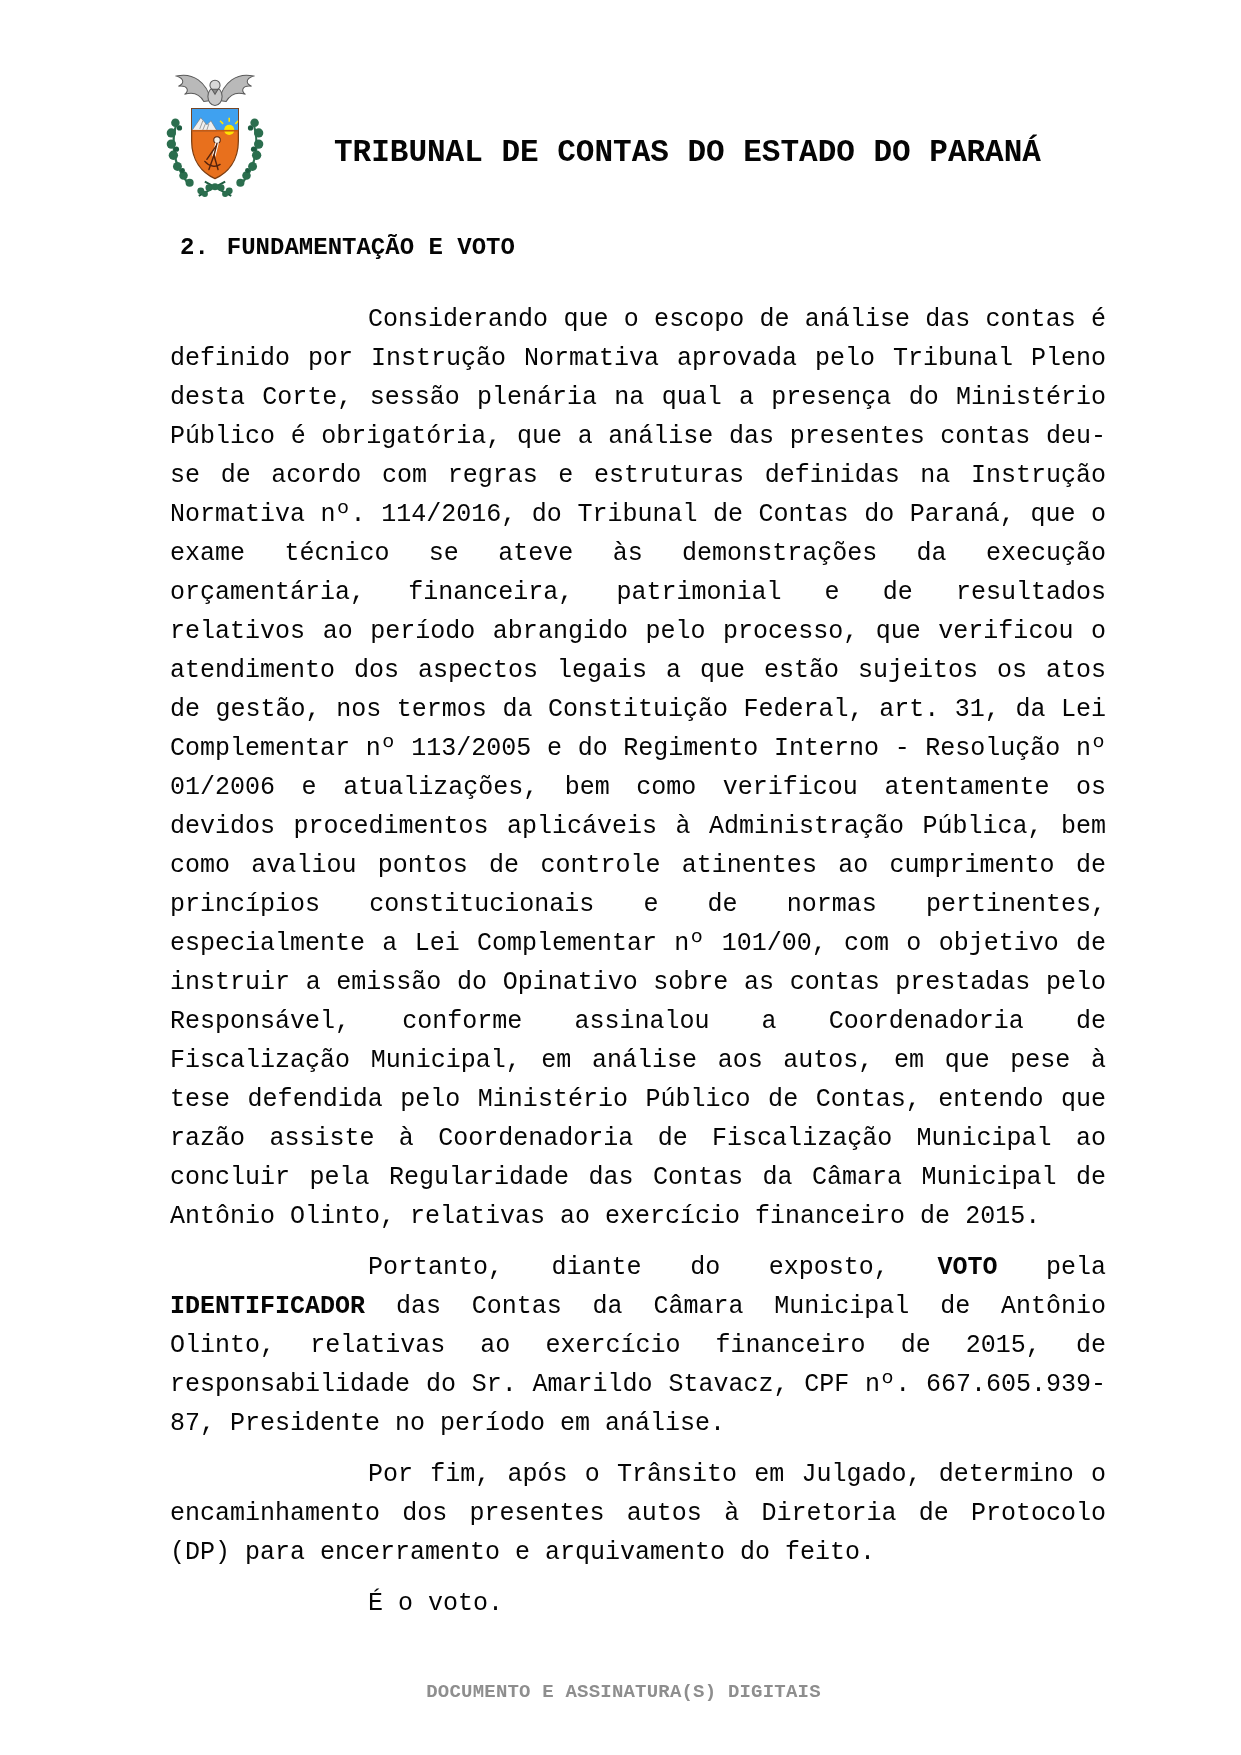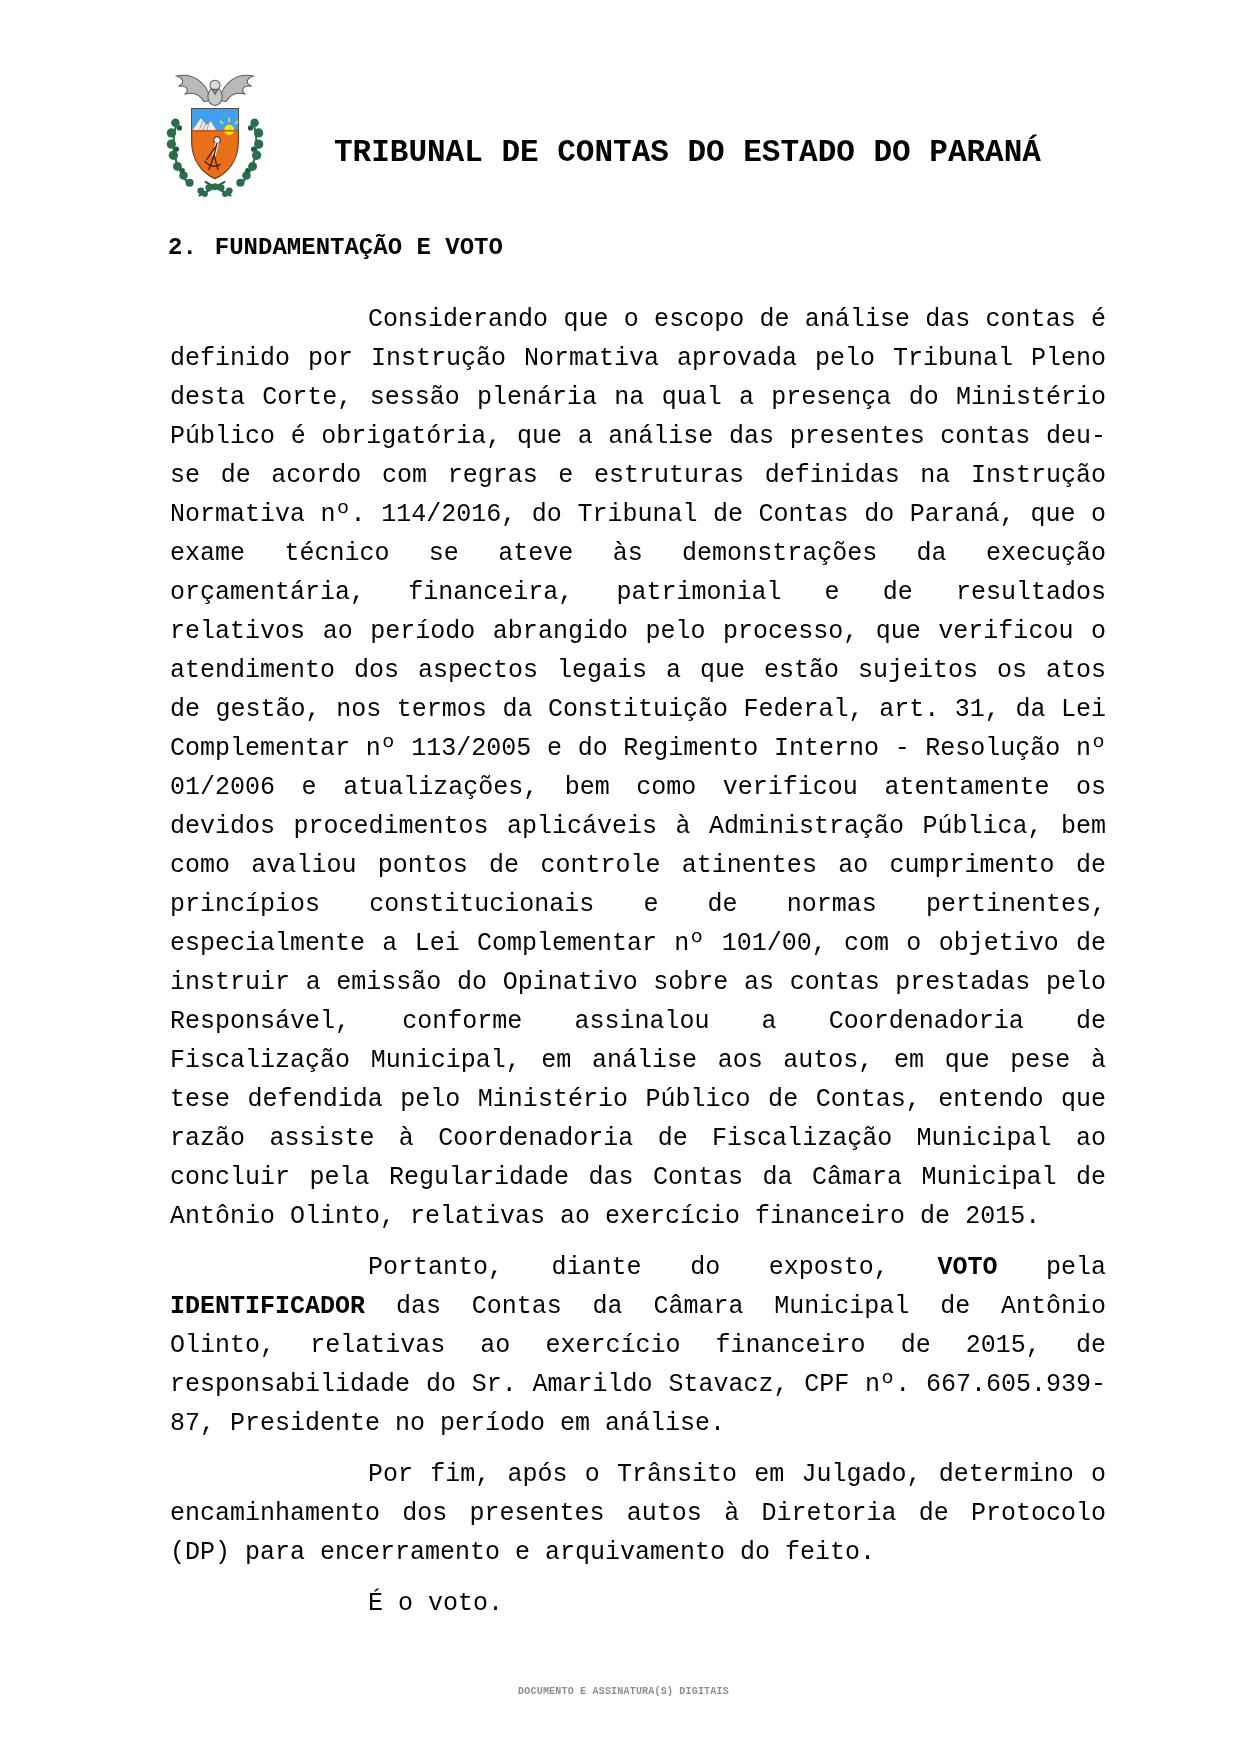--- a/index.html
+++ b/index.html
@@ -14,41 +14,41 @@
   .logo{
     position:absolute;left:158px;top:70px;
     width:114px;height:132px;
   }
   .doc-title{
     position:absolute;left:334px;top:136px;
     font-size:31px;font-weight:bold;line-height:1.1;
     letter-spacing:0px;white-space:nowrap;color:#050505;
   }
   .section-heading{
-    position:absolute;left:168px;top:234px;
+    position:absolute;left:180px;top:234px;
     font-size:24px;font-weight:bold;white-space:nowrap;color:#050505;
   }
   .section-heading .num{display:inline-block;margin-right:18px;}
   .body-text{
     position:absolute;left:158px;top:288px;width:960px;
     font-size:25px;line-height:39px;color:#050505;
   }
   .body-text p{
     margin:12px;text-indent:198px;text-align:justify;
   }
   p.no-justify{text-align:left;}
   .b{font-weight:bold;}
   p.closing-line{
     font-weight:bold;text-align:right;margin-top:183px;
   }
   .page-footer{
     position:absolute;left:0;right:0;top:1678px;
     text-align:center;
     color:#8e8e8e;font-weight:bold;
-    font-size:10px;line-height:28px;
+    font-size:19px;line-height:28px;
     letter-spacing:0.2px;
     padding-left:6px;
   }
 </style>
 </head>
 <body>
 
 <div class="page">
 
   <svg class="logo" viewBox="0 0 112 130" aria-hidden="true">

